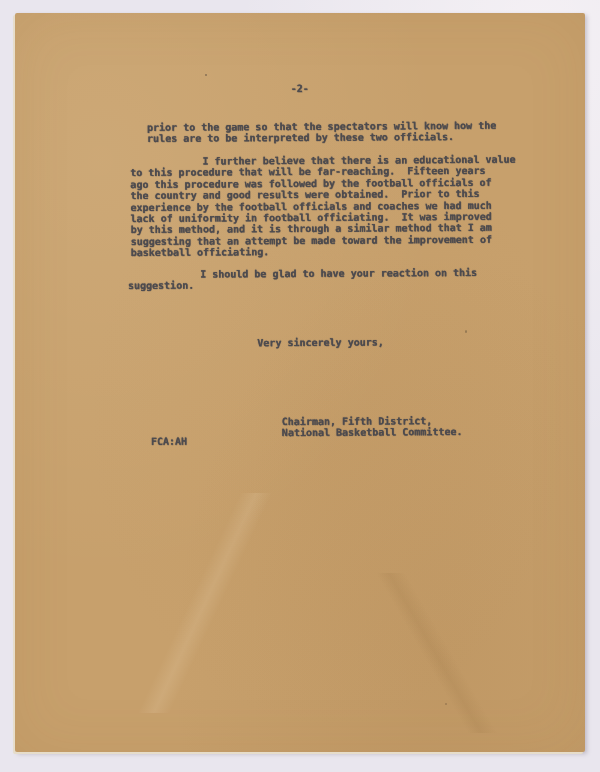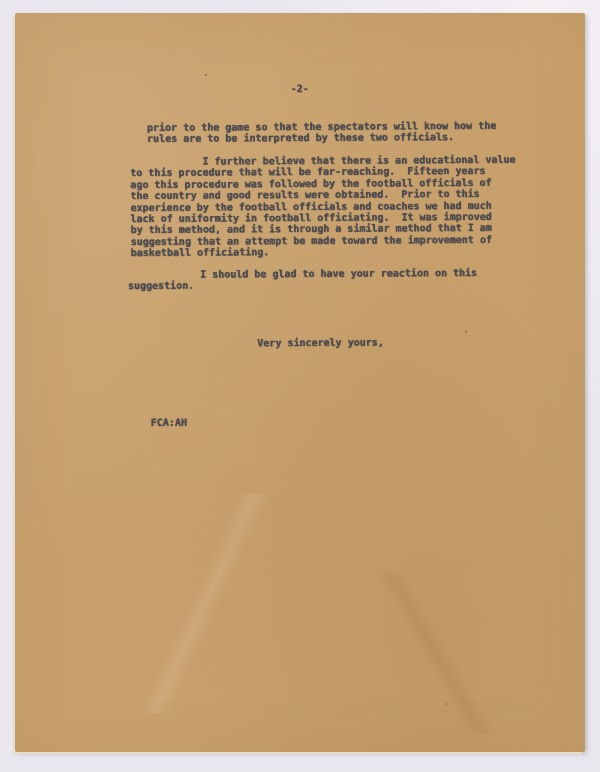--- a/index.html
+++ b/index.html
@@ -73,21 +73,21 @@
       0 0 1px rgba(63,64,73,0.85),
       0.4px 0.4px 0.6px rgba(63,64,73,0.45);
     opacity:0.92;
   }
   .pagenum{left:277px;top:70px;}
   .para1{left:133px;top:108px;}
   .para2{left:116px;top:142px;}
   .para3{left:113px;top:255px;}
   .closing{left:242px;top:324px;}
   .sig{left:266px;top:403px;}
-  .initials{left:135px;top:403px;}
+  .initials{left:135px;top:422px;}
 </style>
 </head>
 <body>
 
 <div class="scan">
   <div class="paper">
     <div class="streak s1"></div>
     <div class="streak s2"></div>
     <div class="speck k1"></div>
     <div class="speck k2"></div>
@@ -107,17 +107,19 @@
 lack of uniformity in football officiating.  It was improved
 by this method, and it is through a similar method that I am
 suggesting that an attempt be made toward the improvement of
 basketball officiating.</div>
 
       <div class="tw para3">            I should be glad to have your reaction on this
 suggestion.</div>
 
       <div class="tw closing">Very sincerely yours,</div>
 
+      <div class="tw sig">Chairman, Fifth District,
+National Basketball Committee.</div>
 
       <div class="tw initials">FCA:AH</div>
     </div>
   </div>
 </div>
 
 </body></html>

